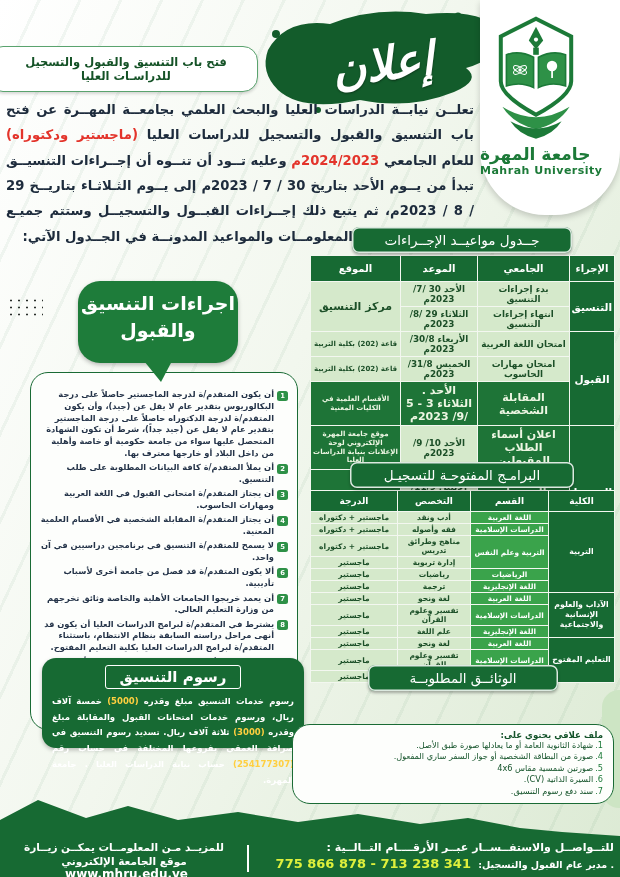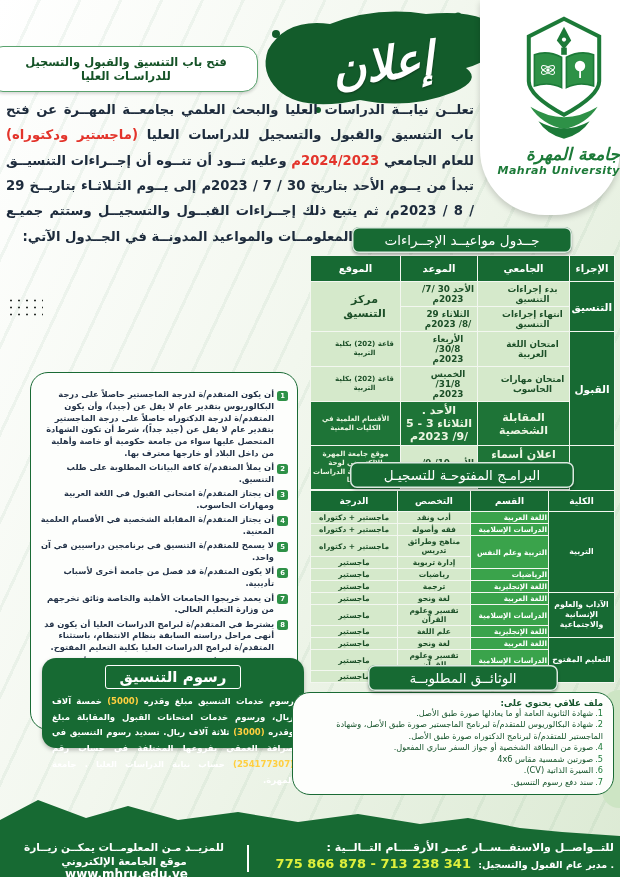--- a/index.html
+++ b/index.html
@@ -7,48 +7,48 @@
   .poster{position:relative;width:620px;height:877px;margin:0 auto;overflow:hidden;direction:rtl;
     background:linear-gradient(115deg,#ffffff 0%,#f2f7ee 45%,#dcead4 100%);}
   .poster::before{content:"";position:absolute;inset:0;z-index:0;
     background:repeating-linear-gradient(115deg,rgba(255,255,255,0) 0 34px,rgba(26,107,53,0.055) 34px 37px);}
   .layer{position:absolute;z-index:2;}
   
   .dots{background-image:radial-gradient(#2a2f2b 1.1px,transparent 1.3px);background-size:8px 7px;}
   .right-blob{background:#cde5c4;border-radius:18px;}
   
   .logo-capsule{background:#fff;border-radius:0 0 65px 65px;box-shadow:0 3px 6px rgba(0,0,0,.18);
-    display:flex;flex-direction:column;align-items:flex-start;padding-top:14px;box-sizing:border-box;font-style:italic;}
+    display:flex;flex-direction:column;align-items:flex-end;padding-top:14px;box-sizing:border-box;}
   .logo-ar{color:#1c7a38;font-weight:bold;font-size:17px;margin-top:2px;}
   .logo-en{color:#1c7a38;font-weight:bold;font-size:11px;letter-spacing:.5px;direction:ltr;}
   
   .brush{display:flex;align-items:center;justify-content:center;}
   .brush svg{position:absolute;inset:0;width:100%;height:100%;}
   .brush-word{position:relative;color:#fff;font-size:46px;font-weight:bold;font-style:italic;
     transform:rotate(-7deg);text-shadow:0 1px 2px rgba(0,0,0,.4);}
   .badge{background:#fff;border:1.5px solid #5aa36e;border-radius:15px;box-shadow:0 2px 3px rgba(0,0,0,.15);
     color:#145226;font-weight:bold;font-size:11.5px;text-align:center;padding:8px 14px 8px 20px;box-sizing:border-box;}
   .intro{font-size:13.2px;font-weight:bold;color:#1d2b3c;line-height:1.92;text-align:justify;}
   .intro .em{color:#e3342b;}
   
   .sec-title{background:#176a33;color:#fff;border-radius:7px;text-align:center;font-weight:normal;font-size:13.5px;
     padding:5px 8px;box-sizing:border-box;box-shadow:inset 0 0 0 1.5px rgba(255,255,255,.85),0 2px 3px rgba(0,0,0,.3);z-index:3;}
   
   table{border-collapse:collapse;table-layout:fixed;}
   td,th{border:1.5px solid #f3f7f0;font-weight:bold;text-align:center;vertical-align:middle;overflow:hidden;}
   th{background:#176a33;color:#fff;font-size:10px;height:23px;padding:1px;}
   .cell{padding:2px 2px;}
-  .cell.light{background:#d5e9cb;color:#1c4f28;font-size:8.8px;padding-left:20px;}
+  .cell.light{background:#d5e9cb;color:#1c4f28;font-size:8.8px;}
   .cell.dark{background:#1e7437;color:#edf6e3;font-size:11px;}
   .cell.group{background:#176a33;color:#fff;font-size:10.5px;}
   .cell.loc{font-size:7px;line-height:1.25;}
   .cell.loc.big{font-size:11px;}
   .prog td{padding:1px;}
   .prog .college{background:#176a33;color:#fff;font-size:7.8px;line-height:1.3;}
-  .prog .dept{background:#3aa34b;color:#fff;font-size:7.3px;text-align:right;}
+  .prog .dept{background:#3aa34b;color:#fff;font-size:7.3px;}
   .prog .val{background:#d5e9cb;color:#1c4f28;font-size:7.5px;}
   .prog th{font-size:9px;height:18px;}
   
   .bubble{background:#1e7c3a;border-radius:22px;color:#fff;text-align:center;font-weight:bold;
     font-size:19px;line-height:1.4;padding-top:9px;box-sizing:border-box;box-shadow:0 2px 4px rgba(0,0,0,.25);z-index:4;}
   .bubble::after{content:"";position:absolute;bottom:-19px;right:66px;width:0;height:0;
     border-right:11px solid transparent;border-left:17px solid transparent;border-top:21px solid #1e7c3a;}
   .panel{background:#fdfefc;border:1.6px solid #1a6b35;border-radius:18px;box-sizing:border-box;}
   .proc-list{list-style:none;margin:0;padding:16px 9px 6px 7px;}
   .proc-list li{display:flex;gap:3px;align-items:flex-start;margin-bottom:2.5px;}
@@ -180,20 +180,24 @@
           <td class="cell light">الاثنين 11/9/ 2023م</td>
           <td class="cell loc dark" rowspan="2">الإدارة العــامة للقبــول والتسجيل للدراسات العليا برئاسة الجامعة . مركز الخدمات الطلابية</td>
         </tr>
         <tr>
           <td class="cell dark">انتهاء إجراءات التسجيل للمقبولين</td>
           <td class="cell light">الخميس 14/9/ 2023م</td>
         </tr>
       </tbody>
   </table>
 
+  <div class="layer bubble" style="left:78px;top:281px;width:160px;height:82px;">
+    <div>اجراءات التنسيق</div>
+    <div>والقبول</div>
+  </div>
   <div class="layer panel" style="left:30px;top:372px;width:268px;min-height:280px;">
     <ol class="proc-list">
         <li>
           <span class="num">1</span>
           <span class="ptxt">أن يكون المتقدم/ة لدرجة الماجستير حاصلاً على درجة البكالوريوس بتقدير عام لا يقل عن (جيد)، وأن يكون المتقدم/ة لدرجة الدكتوراه حاصلاً على درجة الماجستير بتقدير عام لا يقل عن (جيد جداً)، شرط أن تكون الشهادة المتحصل عليها سواء من جامعة حكومية أو خاصة وأهلية من داخل البلاد أو خارجها معترف بها.</span>
         </li>
         <li>
           <span class="num">2</span>
           <span class="ptxt">أن يملأ المتقدم/ة كافة البيانات المطلوبة على طلب التنسيق.</span>
         </li>
@@ -317,25 +321,24 @@
         </tr>
         <tr>
           <td class="dept">اللغة الإنجليزية</td>
           <td class="val">علم اللغة</td>
           <td class="val">ماجستير</td>
         </tr>
       </tbody>
   </table>
 
   <div class="layer sec-title" style="left:368px;top:665px;width:190px;">الوثائــق المطلوبــة</div>
-  <div class="layer panel docs-panel" style="left:292px;top:692px;width:322px;">
+  <div class="layer panel docs-panel" style="left:292px;top:724px;width:322px;">
     <div class="docs-intro">ملف علاقي يحتوي على:</div>
     <ol class="docs-list">
         <li><span class="dnum">1.</span><span>شهادة الثانوية العامة أو ما يعادلها صورة طبق الأصل.</span></li>
-        <li><span class="dnum">2.</span><span>شهادة البكالوريوس للمتقدم/ة لبرنامج الماجستير صورة طبق الأصل، وشهادة الماجستير للمتقدم/ة لبرنامج الدكتوراه صورة طبق الأصل.</span></li>
         <li><span class="dnum">4.</span><span>صورة من البطاقة الشخصية أو جواز السفر ساري المفعول.</span></li>
         <li><span class="dnum">5.</span><span>صورتين شمسية مقاس 4x6</span></li>
         <li><span class="dnum">6.</span><span>السيرة الذاتية (CV).</span></li>
         <li><span class="dnum">7.</span><span>سند دفع رسوم التنسيق.</span></li>
       </ol>
   </div>
 
 
   <svg class="layer mountains" style="left:0;top:786px;" width="620" height="60" viewBox="0 0 620 60">
     <path d="M0 60 L0 34 L38 14 L86 32 L128 20 L178 34 L238 26 L298 36 L358 28 L420 38 L468 32 L520 42 L562 46 L620 50 L620 60 Z" fill="#176a33"></path>

